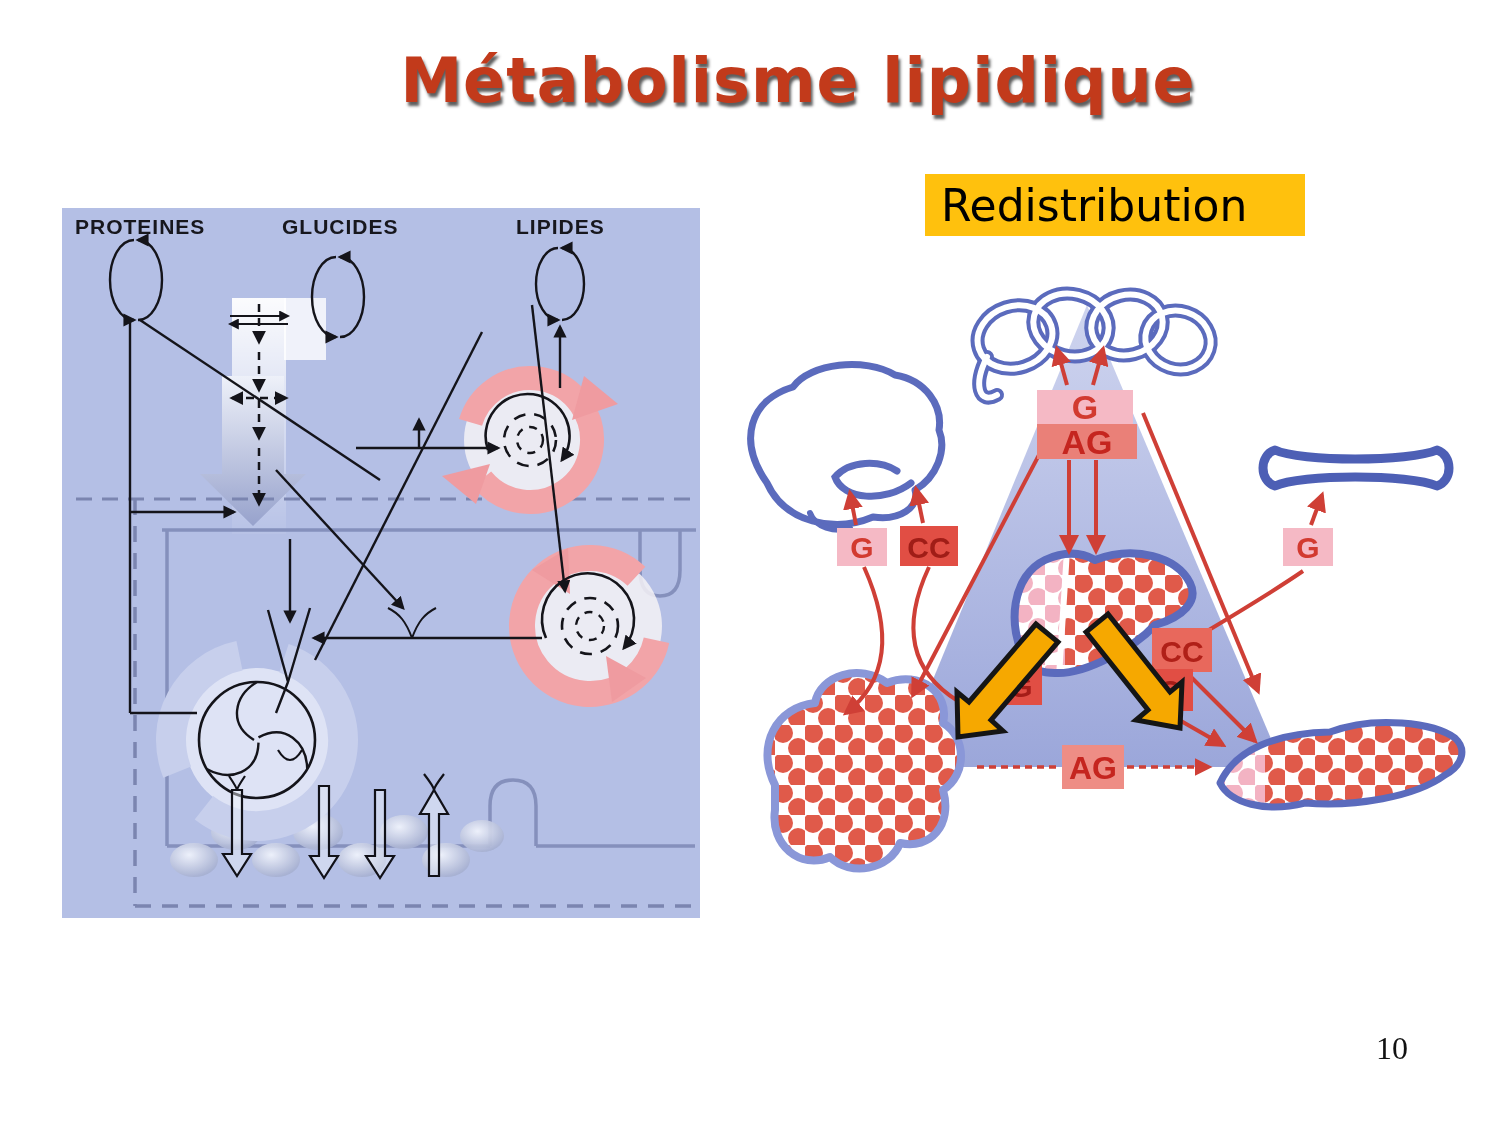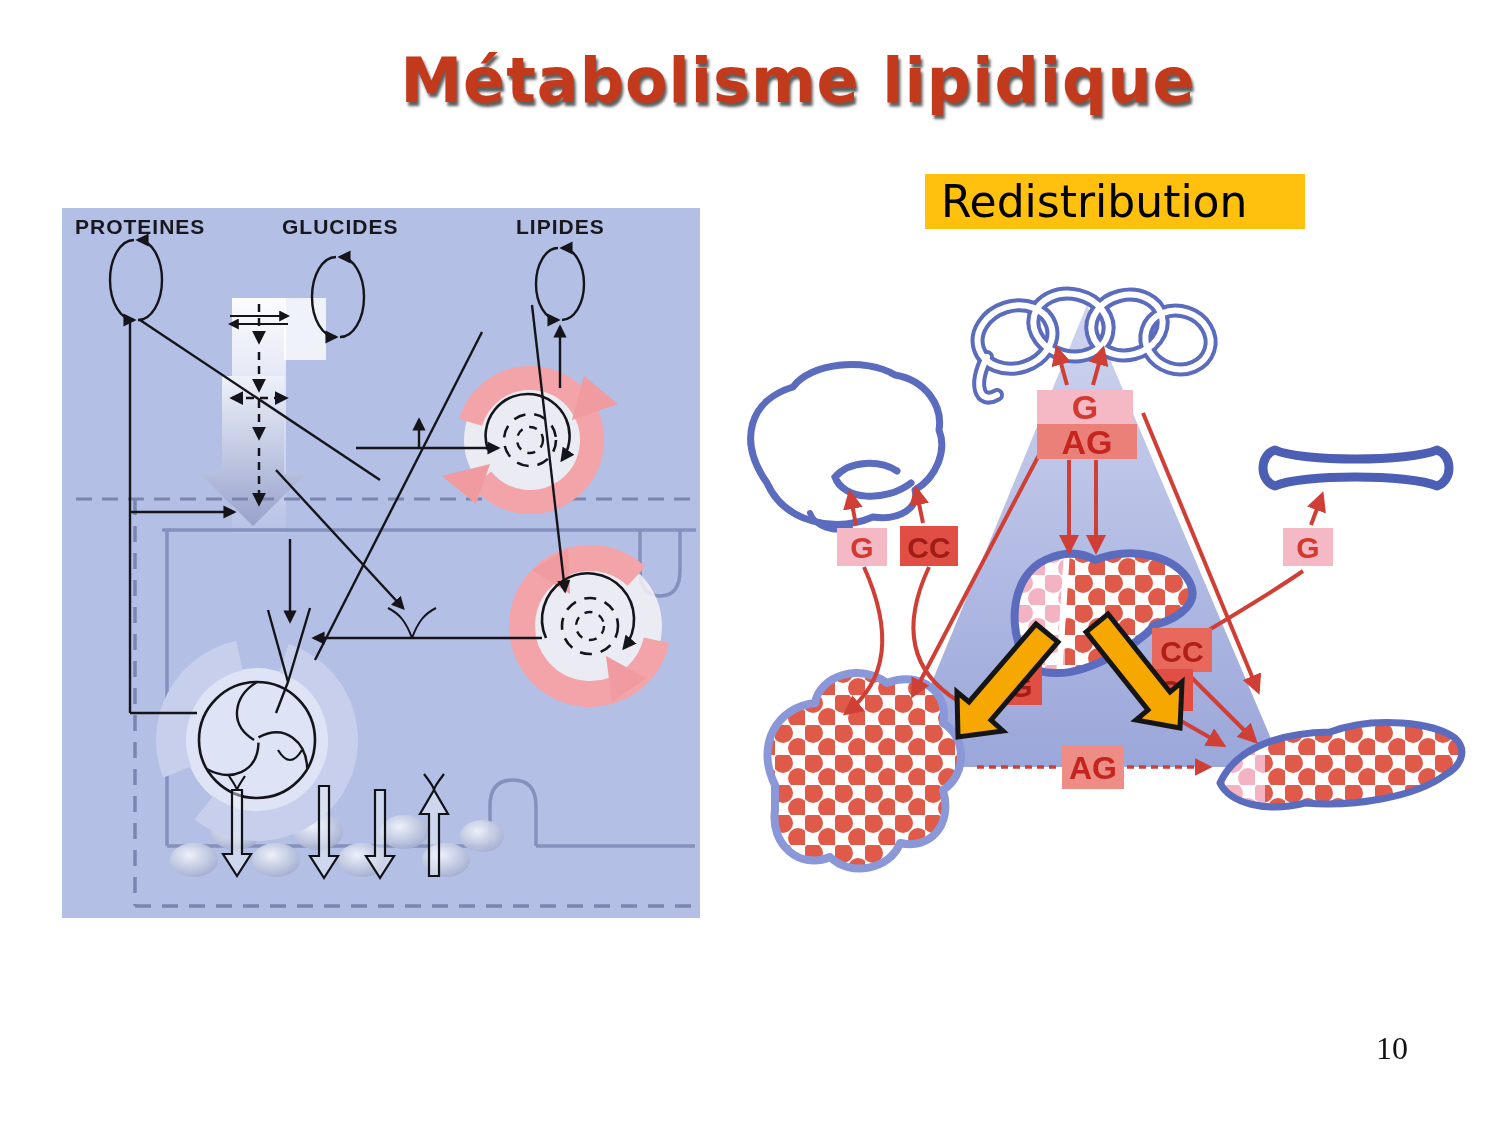--- a/index.html
+++ b/index.html
@@ -1,21 +1,21 @@
 <!DOCTYPE html>
 <html><head>
 <meta charset="utf-8">
 <style>
   html,body{margin:0;padding:0;background:#ffffff;}
   .slide{position:relative;width:1500px;height:1125px;background:#ffffff;overflow:hidden;
          font-family:"DejaVu Sans","Liberation Sans",sans-serif;}
   .title{position:absolute;left:0;top:44px;width:1500px;text-align:center;
          font-size:62px;font-weight:700;letter-spacing:1px;color:#c23a1b;
          text-shadow:2px 4px 3px rgba(40,40,40,0.75);padding-left:48px;}
-  .banner{position:absolute;left:925px;top:174px;width:380px;height:55px;
+  .banner{position:absolute;left:925px;top:174px;width:380px;height:62px;
           background:#ffc10d;display:flex;align-items:center;padding-left:16px;
           box-sizing:border-box;font-size:44px;color:#000;}
   .pagenum{position:absolute;left:1376px;top:1030px;font-family:"Liberation Serif",serif;
            font-size:32px;color:#111;}
   svg text.diaglabel{font-family:"Liberation Sans",sans-serif;font-weight:bold;
            font-size:21px;fill:#17171d;letter-spacing:1px;}
   svg text.boxlabel{font-family:"Liberation Sans",sans-serif;font-weight:bold;}
   .leftfig{position:absolute;left:62px;top:208px;}
   .rightfig{position:absolute;left:715px;top:245px;}
 </style>

